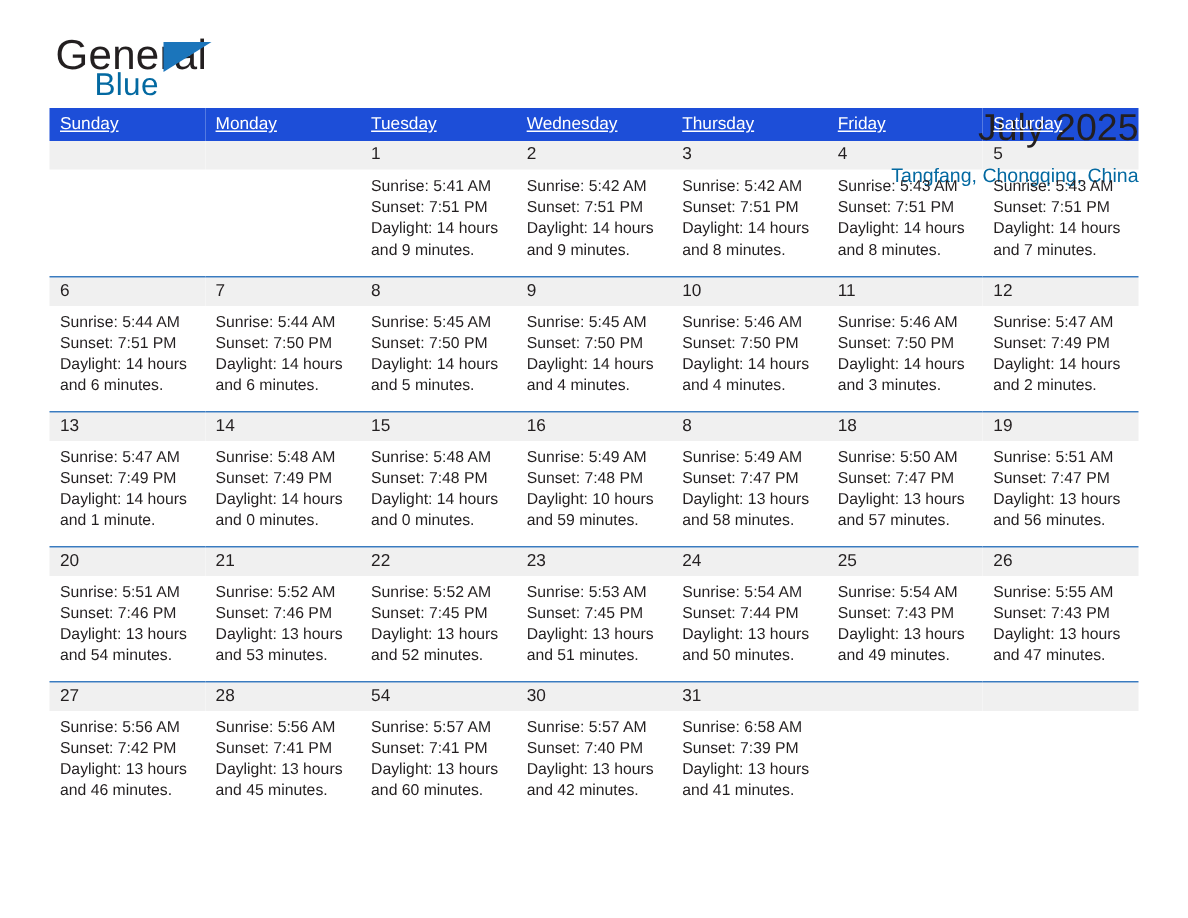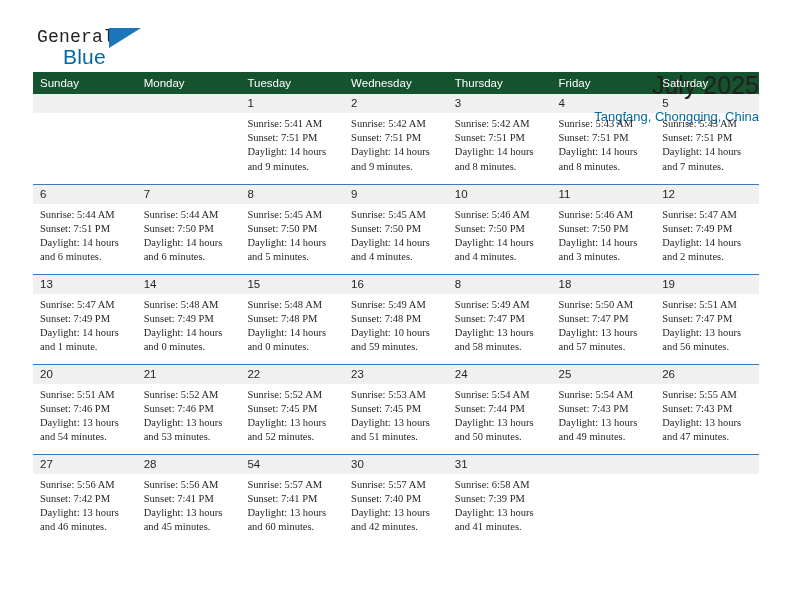--- a/index.html
+++ b/index.html
@@ -32,26 +32,25 @@
     box-sizing: border-box;
   }
   .brand {
     display: block;
     position: relative;
     width: 140px;
     height: 46px;
     padding-left: 4px;
   }
   .brand-general {
-    font-size: 18px;
+    font-size: 28px;
     color: #231f20;
     letter-spacing: 0.2px;
     line-height: 22px;
     display: block;
-    font-family: Liberation Mono, monospace;
   }
   .brand-blue {
     font-size: 21px;
     color: #0369a1;
     letter-spacing: 0.2px;
     line-height: 22px;
     display: block;
     padding-left: 26px;
     margin-top: -2px;
   }
@@ -83,28 +82,29 @@
     white-space: nowrap;
   }
 
   
   .calendar {
     width: 726px;
     border-collapse: collapse;
     table-layout: fixed;
   }
   .calendar th {
-    background: #14532d;
+    background: #1d4ed8;
     color: #ffffff;
     font-size: 11.5px;
     font-weight: normal;
     text-align: left;
     padding: 5px 0 5px 7px;
     height: 21px;
     box-sizing: border-box;
+    text-decoration: underline;
   }
   .calendar td {
     vertical-align: top;
     padding: 0;
     border-top: 1px solid #3a7bbf;
     height: 90px;
     box-sizing: border-box;
     background: #ffffff;
   }
   tr.week:first-child td {
@@ -120,21 +120,20 @@
     line-height: 13px;
   }
   .cell-empty .daynum {
     background: #f0f0f0;
   }
   .info {
     padding: 4px 7px 0 7px;
     font-size: 10.5px;
     line-height: 14.2px;
     color: #231f20;
-    font-family: Liberation Serif, serif;
   }
   .info div {
     white-space: normal;
   }
 </style>
 </head>
 <body>
 
 <div class="page">
 

